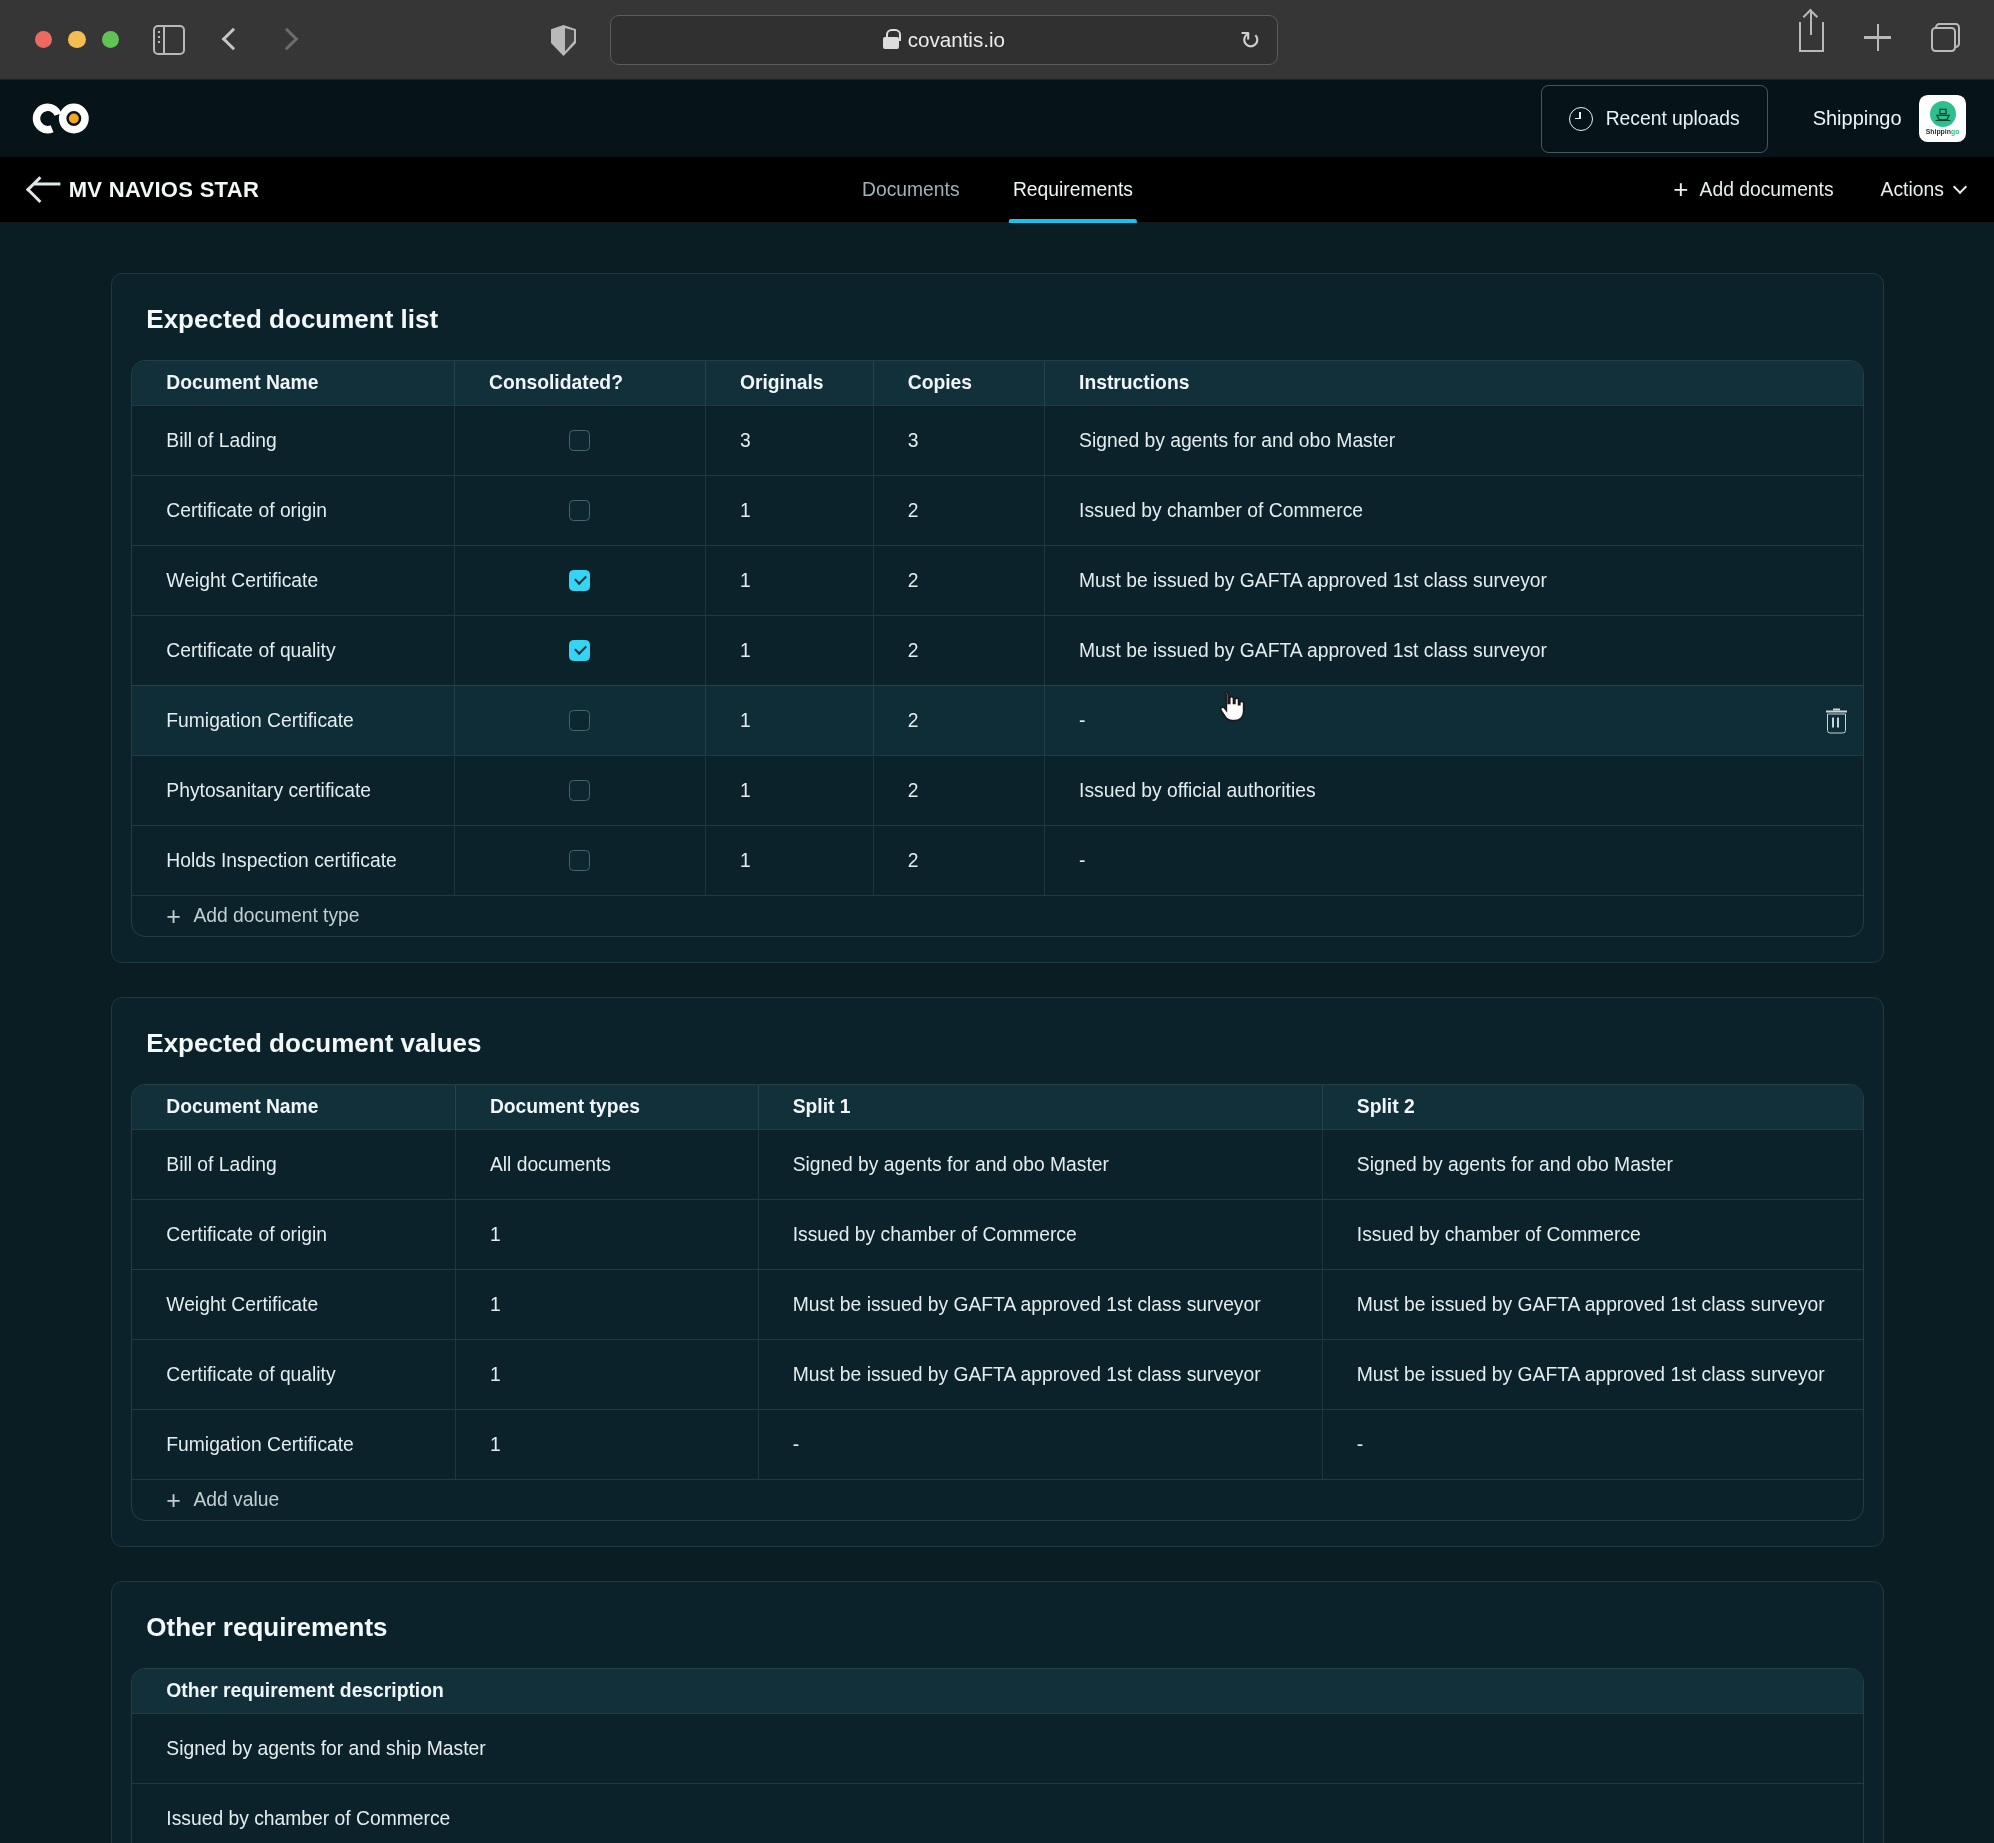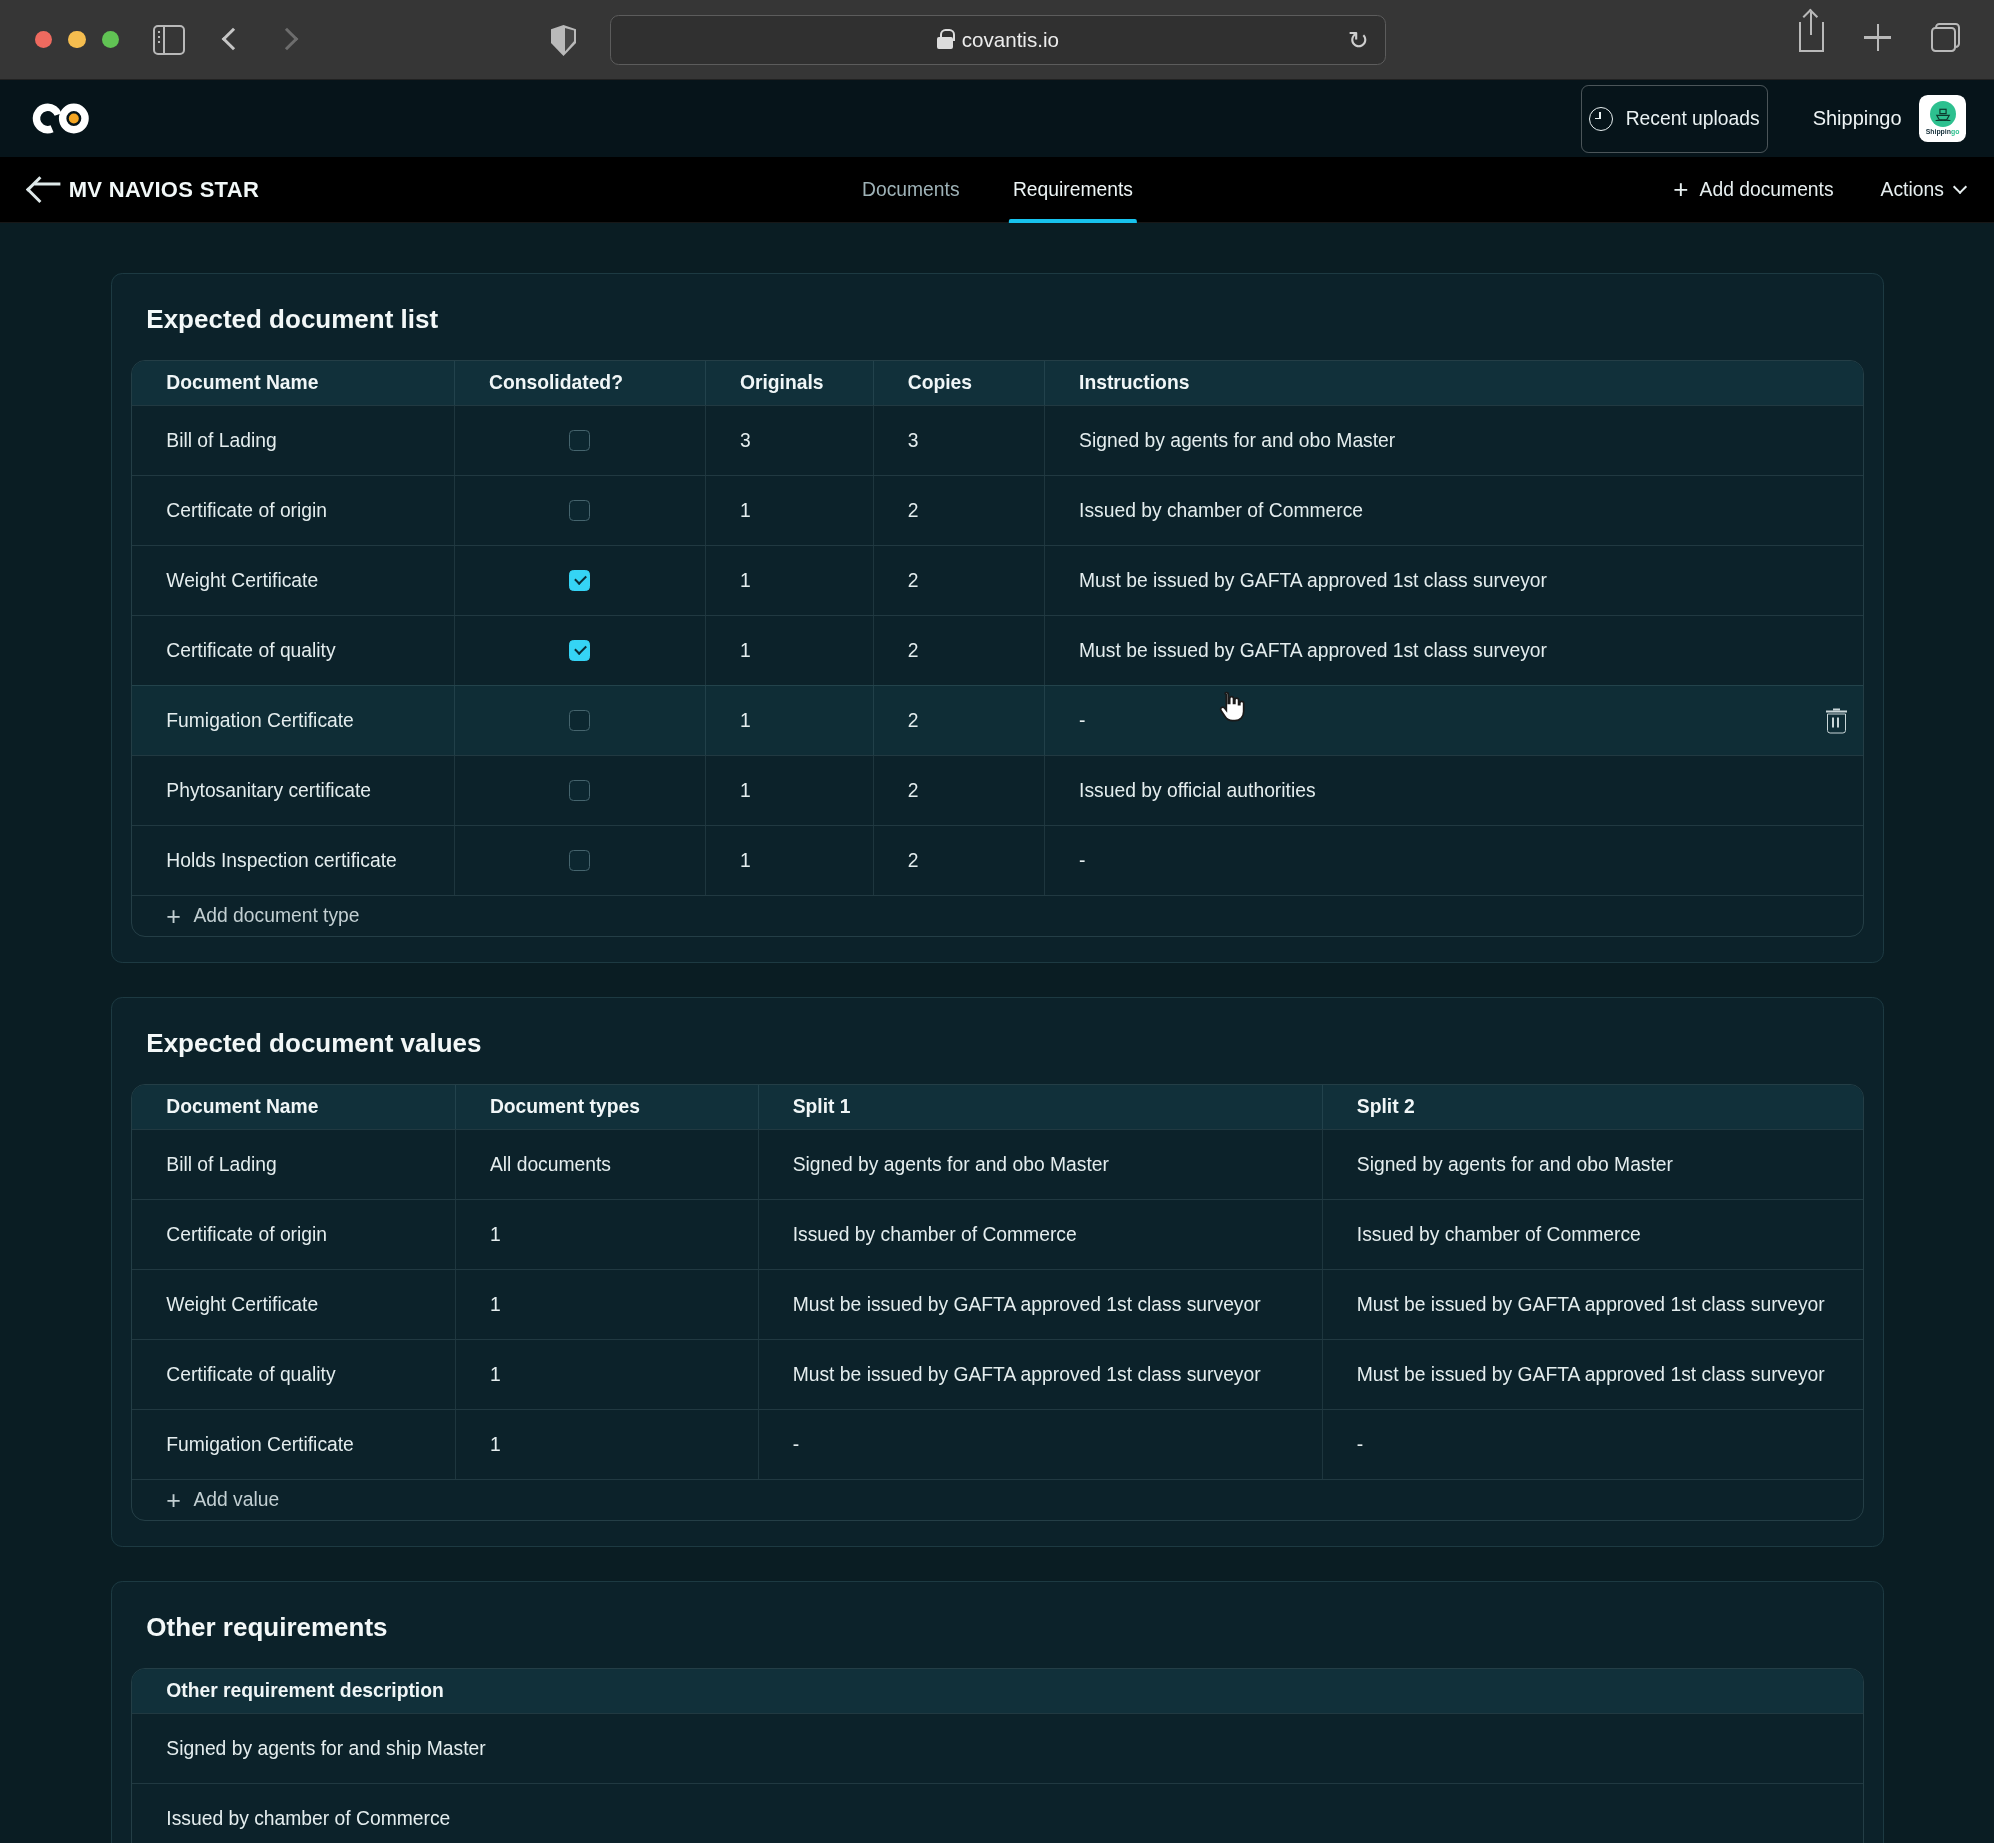--- a/index.html
+++ b/index.html
@@ -34,21 +34,21 @@
 
   .shield {
     position:absolute; left:551px; top:25px; width:25px; height:31px;
     background:#b9b9b9;
     clip-path:polygon(50% 0, 100% 14%, 100% 58%, 50% 100%, 0 58%, 0 14%);
   }
   .shield::after { content:""; position:absolute; right:1.9px; top:3.1px; bottom:3.1px; width:9.3px; background:#464646;
     clip-path:polygon(0 0, 100% 10%, 100% 52%, 0 95%); }
 
   .url-field {
-    position:absolute; left:610px; top:15px; width:776px; height:50px;
+    position:absolute; left:610px; top:15px; width:668px; height:50px;
     background:#303030; border:1.2px solid #5c5c5c; border-radius:8.7px;
     display:flex; align-items:center; justify-content:center; gap:8.7px;
   }
   .url-text { color:#ececec; font-size:20.6px; }
   .lock { width:16px; height:12.5px; background:#dcdcdc; border-radius:1.9px; position:relative; margin-top:6.2px; }
   .lock::before { content:""; position:absolute; left:2.5px; top:-7.5px; width:11.2px; height:10px;
     border:2.5px solid #dcdcdc; border-bottom:none; border-radius:5.6px 5.6px 0 0; }
   .reload { position:absolute; right:16px; top:10px; font-family:"DejaVu Sans", sans-serif; font-size:25px; color:#cfcfcf; }
 
   .chrome-right { position:absolute; right:35px; top:22.4px; display:flex; gap:40px; align-items:center; }
@@ -63,21 +63,21 @@
   .ic-tabs { width:29px; height:29px; position:relative; }
   .ic-tabs::before { content:""; position:absolute; right:0; top:0; width:21px; height:21px; border:2.5px solid #b9b9b9; border-radius:4.4px; }
   .ic-tabs::after { content:""; position:absolute; left:0; bottom:0; width:21px; height:21px; border:2.5px solid #b9b9b9; border-radius:4.4px; background:#363636; }
 
   
   .app-header {
     height:77px; background:#06141a; display:flex; align-items:center; padding:0 29px;
   }
   .app-header .spacer { flex:1; }
   .btn-recent {
-    display:flex; align-items:center; gap:12.5px; height:68px; padding:0 7px;
+    display:flex; align-items:center; gap:12.5px; height:68px; padding:0 27px;
     border:1.2px solid rgba(255,255,255,0.28); border-radius:7.5px; color:#e9f1f2; font-size:19.3px;
     background:transparent;
   }
   .clock { width:24px; height:24px; border:1.9px solid #e9f1f2; border-radius:50%; position:relative; }
   .clock::before { content:""; position:absolute; left:9.3px; top:4.4px; width:1.9px; height:7.5px; background:#e9f1f2; }
   .clock::after { content:""; position:absolute; left:5px; top:10px; width:6.2px; height:1.9px; background:#e9f1f2; }
   .user-name { margin-left:45px; font-size:20px; color:#eef4f5; }
   .avatar {
     margin-left:17.4px; width:47px; height:47px; background:#fff; border-radius:8.7px;
     display:flex; flex-direction:column; align-items:center; justify-content:center; gap:1.2px;

